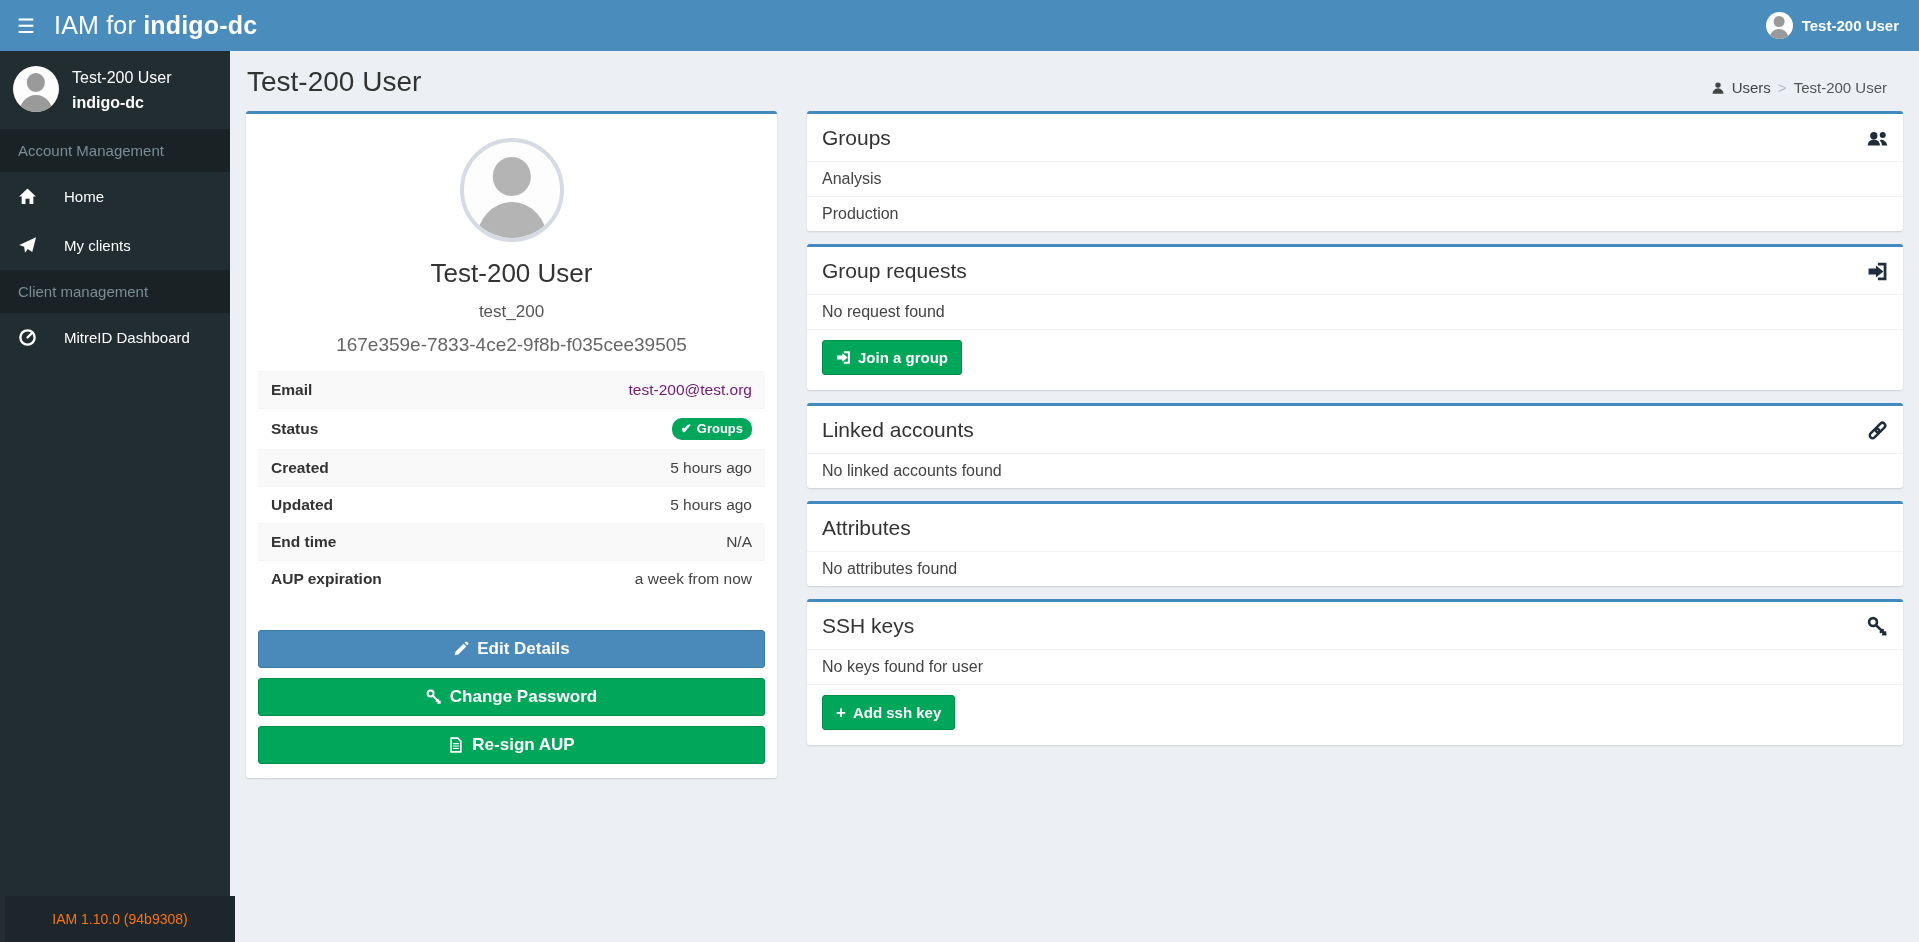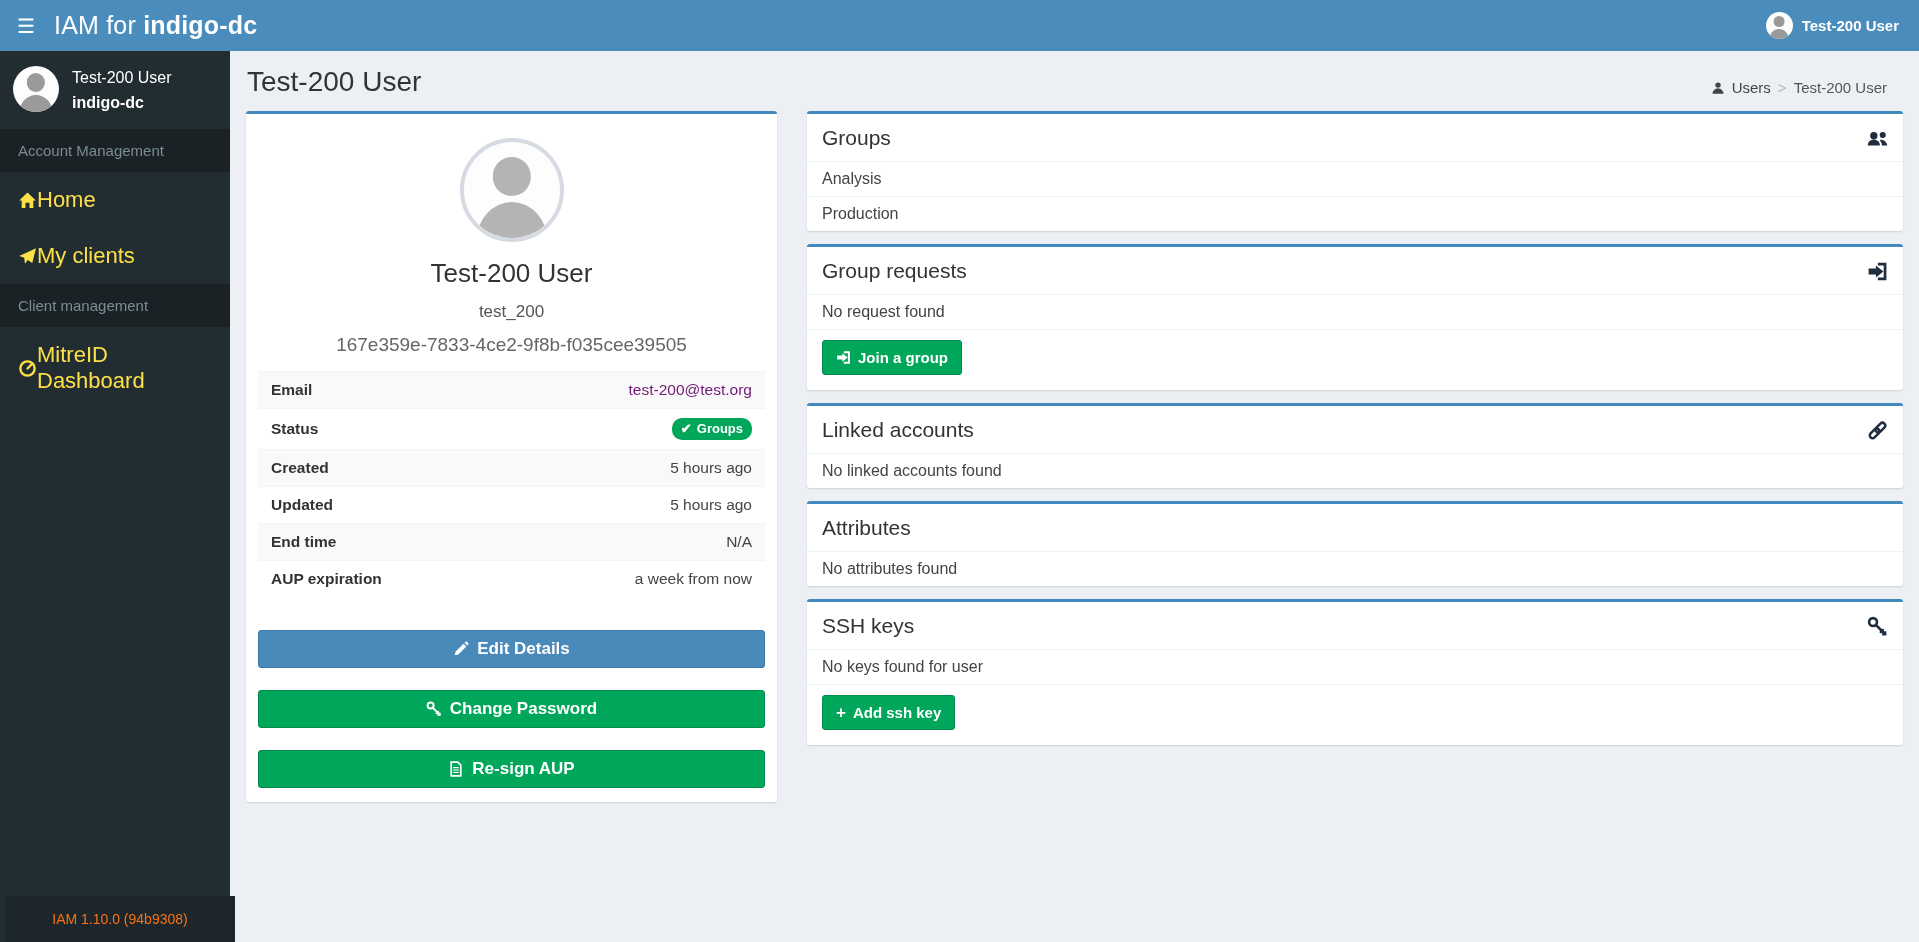--- a/index.html
+++ b/index.html
@@ -44,22 +44,22 @@
     background:#222d32; z-index:4;
   }
   .sidebar-user { display:flex; gap:13px; padding:15px 13px 17px; }
   .sidebar-user .texts { padding-top:3px; }
   .su-name { font-size:16px; color:#fff; }
   .su-org  { font-size:16px; color:#fff; font-weight:bold; margin-top:7px; }
   .sidebar-header {
     padding:13px 18px; font-size:15px; color:#7a8c95; background:#1a2226;
   }
   .sidebar-item {
-    display:flex; align-items:center; gap:0; padding:15px 18px;
-    color:#fde047; font-size:22px; cursor:pointer;
+    display:flex; align-items:center; gap:27px; padding:15px 18px;
+    color:#ffffff; font-size:15px; cursor:pointer;
   }
   .sidebar-item .icon { width:19px; height:19px; flex:none; }
   .sidebar-footer {
     position:absolute; bottom:0; left:5px; width:100%;
     background:#1c262b; color:#f97316; font-size:14px; text-align:center; padding:15px 0;
   }
 
   .icon { display:inline-block; line-height:0; }
   .icon svg { width:100%; height:100%; display:block; }
 
@@ -99,21 +99,21 @@
   .email-link { color:#701a75; cursor:pointer; }
   .badge-active {
     display:inline-flex; align-items:center; gap:5px;
     background:#00a65a; color:#fff; font-size:13px; font-weight:bold;
     padding:3px 9px 4px; border-radius:10px;
   }
   .profile-buttons { margin-top:33px; }
   .btn-block {
     display:flex; align-items:center; justify-content:center; gap:8px;
     width:100%; height:38px; border-radius:3px; border:1px solid transparent;
-    color:#fff; font-size:17px; font-weight:bold; cursor:pointer; margin-top:22px;
+    color:#fff; font-size:17px; font-weight:bold; cursor:pointer; margin-top:10px;
     font-family:"Liberation Sans", sans-serif;
   }
   .btn-primary { background:#4a8aba; border-color:#3d7aa8; }
   .btn-success { background:#00a65a; border-color:#008d4c; }
   .btn-block .icon { width:16px; height:16px; }
 
   
   .box-header { display:flex; align-items:center; justify-content:space-between; padding:12px 15px 11px; }
   .box-title { font-size:21px; font-weight:normal; color:#333; }
   .box-icon { width:21px; height:21px; color:#1f2d3d; }

